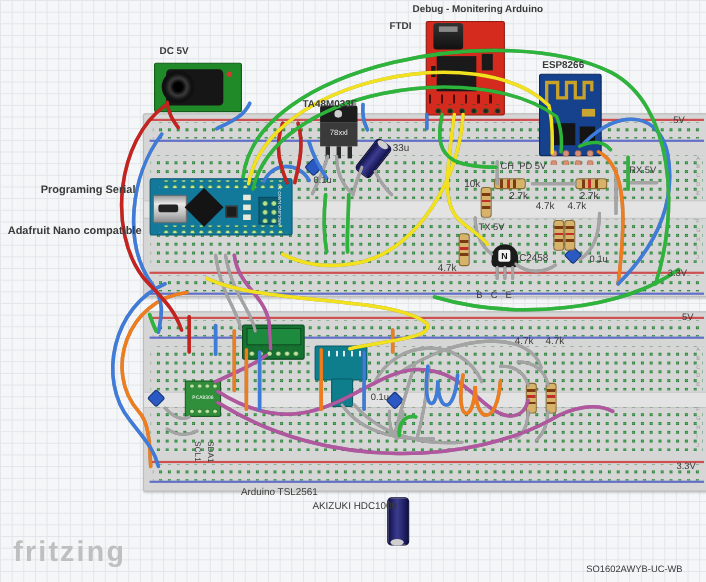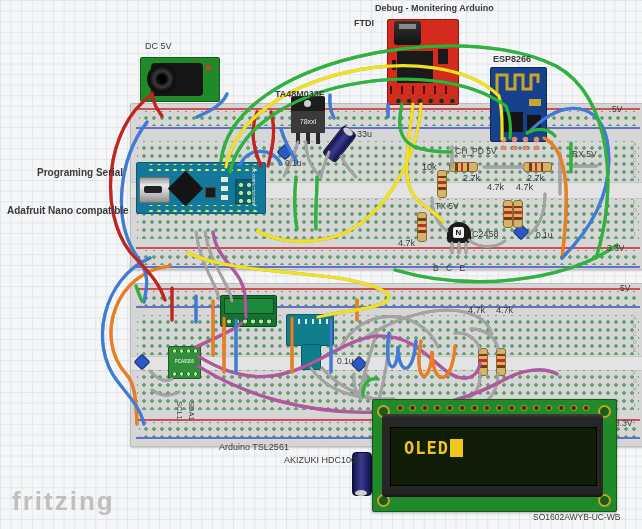--- a/index.html
+++ b/index.html
@@ -266,35 +266,22 @@
       <path d="M317,177 C317,196 315,212 316,229"></path>
       <path d="M136,286 C138,292 140,297 142,301"></path>
       <path d="M363,396 C362,384 369,377 378,379"></path>
     </g>
   </svg>
 
   <div class="ecap" style="left:352px;top:452px;width:18px;height:42px;">
     <div style="position:absolute;left:2px;bottom:-1px;width:12px;height:6px;background:#cfcfcf;border-radius:50%;"></div>
   </div>
 
-  <div class="pcb" style="left:372px;top:399px;width:243px;height:111px;background:#1f8a27;border:1px solid #145c19;box-shadow:0 1px 3px rgba(0,0,0,.3);">
-    <div style="position:absolute;left:19px;top:2px;width:198px;height:10px;background-image:radial-gradient(circle,#3a2e10 1.6px,#c9a227 2.9px,rgba(0,0,0,0) 3.4px);background-size:12.4px 10px;background-position:2px 1px;"></div>
-    <div style="position:absolute;left:4px;top:5px;width:9px;height:9px;border:2px solid #c9a227;border-radius:50%;background:#175e1d;"></div>
-    <div style="position:absolute;right:5px;top:5px;width:9px;height:9px;border:2px solid #c9a227;border-radius:50%;background:#175e1d;"></div>
-    <div style="position:absolute;left:4px;bottom:4px;width:9px;height:9px;border:2px solid #c9a227;border-radius:50%;background:#175e1d;"></div>
-    <div style="position:absolute;right:5px;bottom:4px;width:9px;height:9px;border:2px solid #c9a227;border-radius:50%;background:#175e1d;"></div>
-    <div style="position:absolute;left:9px;top:14px;width:221px;height:83px;background:#262626;border-radius:4px;box-shadow:inset 0 2px 3px rgba(255,255,255,.12), inset 0 -2px 3px rgba(0,0,0,.5);">
-      <div style="position:absolute;left:8px;top:13px;width:205px;height:57px;background:#101d07;border:1px solid #000;">
-        <span style="position:absolute;left:13px;top:10px;font-family:'DejaVu Sans Mono',monospace;font-weight:bold;font-size:17px;color:#f2c51a;letter-spacing:1px;">OLED</span>
-        <span style="position:absolute;left:59px;top:11px;width:13px;height:18px;background:#f2c51a;"></span>
-      </div>
-    </div>
-  </div>
-
-  <div class="lbl" style="left:145px;top:41px;font-weight:normal;">DC 5V</div>
+
+  <div class="lbl" style="left:145px;top:41px;font-weight:bold;">DC 5V</div>
   <div class="lbl" style="left:375px;top:3px;font-weight:bold;">Debug - Monitering Arduino</div>
   <div class="lbl" style="left:354px;top:18px;font-weight:bold;">FTDI</div>
   <div class="lbl" style="left:493px;top:54px;font-weight:bold;">ESP8266</div>
   <div class="lbl" style="left:275px;top:89px;font-weight:bold;">TA48M033F</div>
   <div class="lbl big" style="left:37px;top:167px;">Programing Serial</div>
   <div class="lbl big" style="left:7px;top:205px;">Adafruit Nano compatible</div>
   <div class="lbl" style="left:357px;top:129px;">33u</div>
   <div class="lbl small" style="left:285px;top:158px;">0.1u</div>
   <div class="lbl" style="left:422px;top:162px;">10k</div>
   <div class="lbl" style="left:463px;top:173px;">2.7k</div>

